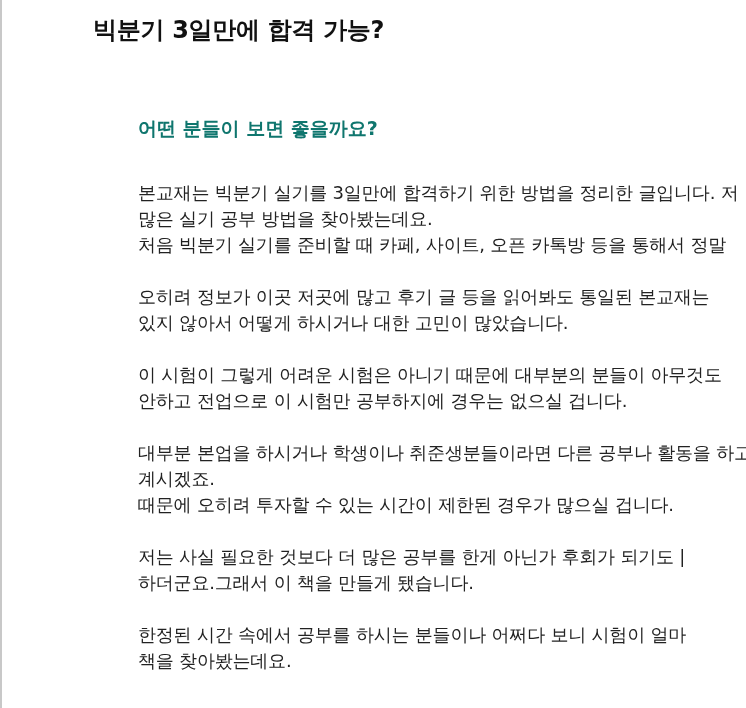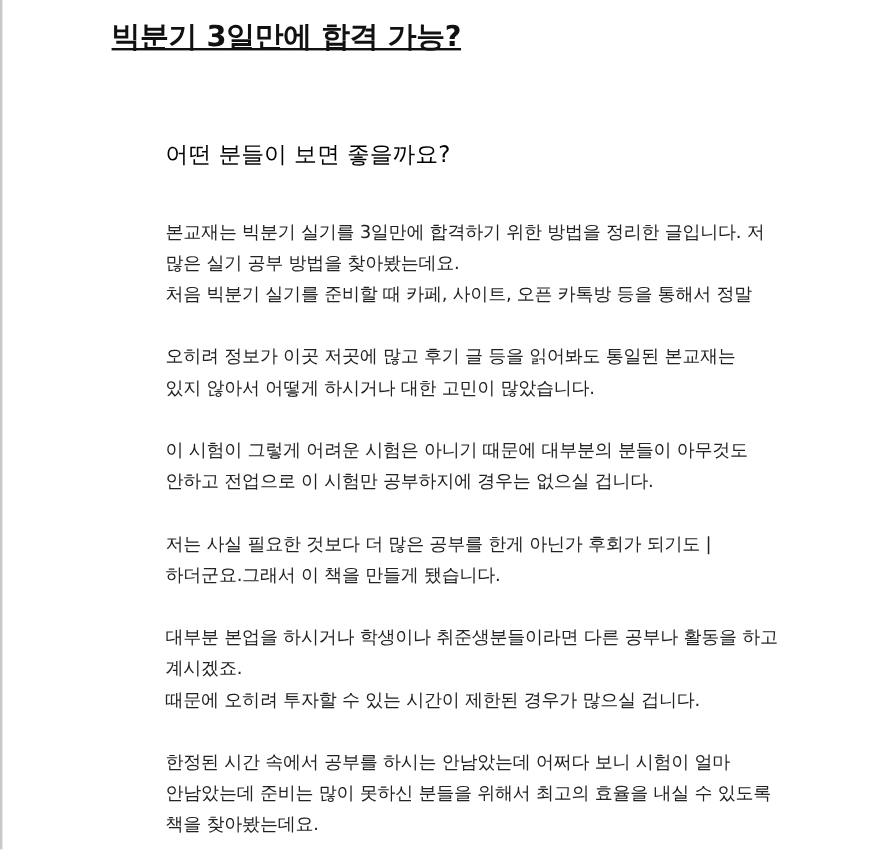--- a/index.html
+++ b/index.html
@@ -26,43 +26,42 @@
   }
   .title {
     position: absolute;
     left: 91px;
     top: 14px;
     margin: 0;
     font-size: 24px;
     font-weight: bold;
     color: #111111;
     letter-spacing: -0.3px;
-    text-decoration: underline;
   }
   .subtitle {
     position: absolute;
     left: 136px;
     top: 116px;
     margin: 0;
     font-size: 19px;
-    font-weight: normal;
-    color: #000000;
+    font-weight: bold;
+    color: #0f766e;
   }
   .body {
     position: absolute;
     left: 136px;
     top: 180px;
     width: 530px;
   }
   .para {
     margin: 0 0 26px 0;
   }
   .line {
     display: block;
-    font-size: 15px;
+    font-size: 18px;
     line-height: 26px;
     color: #222222;
     white-space: nowrap;
     letter-spacing: -0.2px;
   }
 </style>
 </head>
 <body>
 
 <div class="page">
@@ -77,27 +76,26 @@
     </p>
     <p class="para">
       <span class="line">오히려 정보가 이곳 저곳에 많고 후기 글 등을 읽어봐도 통일된 본교재는</span>
       <span class="line">있지 않아서 어떻게 하시거나 대한 고민이 많았습니다.</span>
     </p>
     <p class="para">
       <span class="line">이 시험이 그렇게 어려운 시험은 아니기 때문에 대부분의 분들이 아무것도</span>
       <span class="line">안하고 전업으로 이 시험만 공부하지에 경우는 없으실 겁니다.</span>
     </p>
     <p class="para">
-      <span class="line">저는 사실 필요한 것보다 더 많은 공부를 한게 아닌가 후회가 되기도 |</span>
-      <span class="line">하더군요.그래서 이 책을 만들게 됐습니다.</span>
-    </p>
-    <p class="para">
       <span class="line">대부분 본업을 하시거나 학생이나 취준생분들이라면 다른 공부나 활동을 하고</span>
       <span class="line">계시겠죠.</span>
       <span class="line">때문에 오히려 투자할 수 있는 시간이 제한된 경우가 많으실 겁니다.</span>
     </p>
     <p class="para">
-      <span class="line">한정된 시간 속에서 공부를 하시는 안남았는데 어쩌다 보니 시험이 얼마</span>
-      <span class="line">안남았는데 준비는 많이 못하신 분들을 위해서 최고의 효율을 내실 수 있도록</span>
+      <span class="line">저는 사실 필요한 것보다 더 많은 공부를 한게 아닌가 후회가 되기도 |</span>
+      <span class="line">하더군요.그래서 이 책을 만들게 됐습니다.</span>
+    </p>
+    <p class="para">
+      <span class="line">한정된 시간 속에서 공부를 하시는 분들이나 어쩌다 보니 시험이 얼마</span>
       <span class="line">책을 찾아봤는데요.</span>
     </p>
   </div>
 </div>
 
 </body></html>

